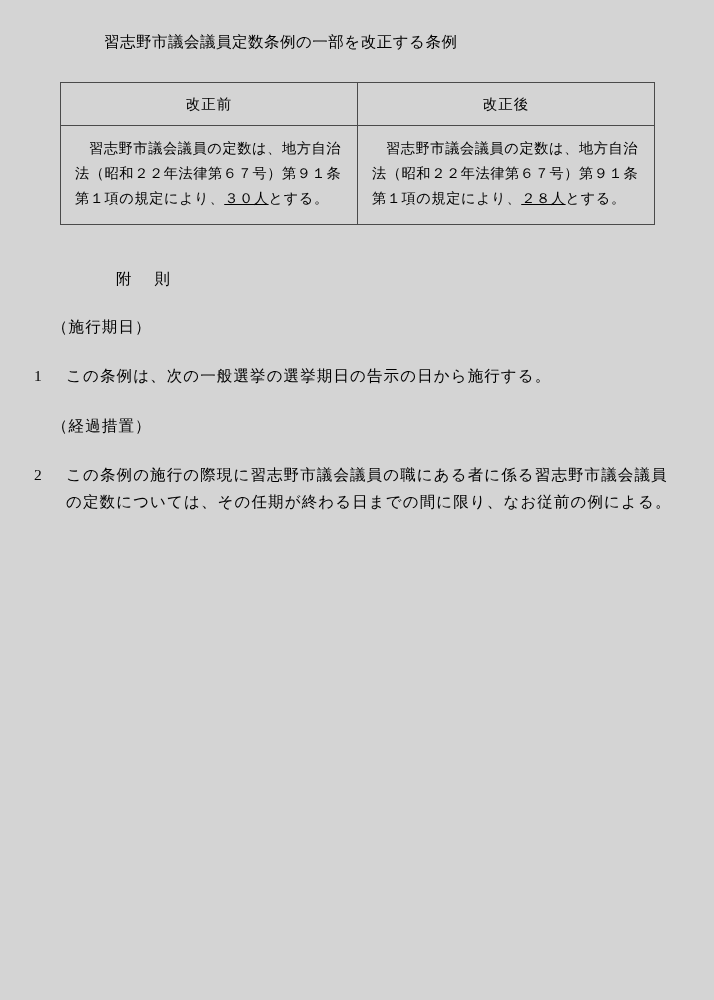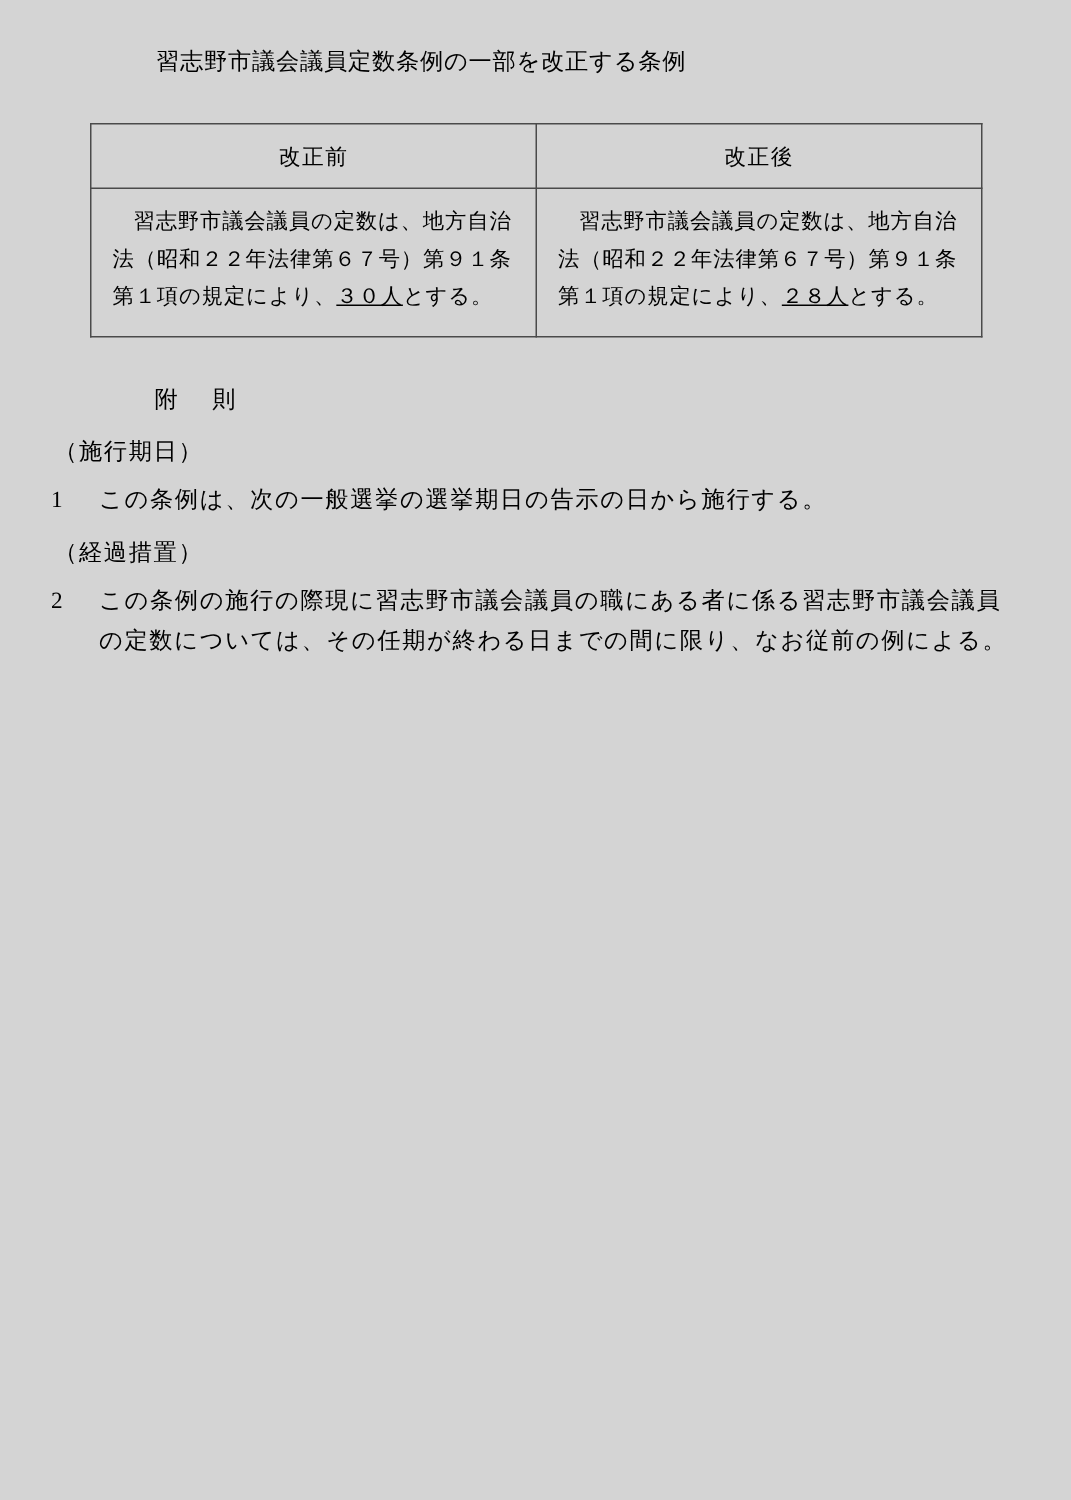--- a/index.html
+++ b/index.html
@@ -73,29 +73,29 @@
     padding: 10px 14px 12px 14px;
   }
   td .body-line { white-space: nowrap; }
   td .first-line { text-indent: 14px; }
   .underline { text-decoration: underline; }
 
   
   .supp-head {
     font-size: 15.5px;
     letter-spacing: 1px;
-    margin: 3px;
+    margin: 16px;
     padding-top: 28px;
     padding-left: 100px;
   }
   .supp-head .gap { display: inline-block; width: 22px; }
   .sub-head {
     font-size: 15.5px;
     letter-spacing: 1.1px;
-    margin: 0;
+    margin: 16px;
     padding-top: 11px;
     padding-left: 36px;
   }
   .num-item {
     position: relative;
     font-size: 15.5px;
     letter-spacing: 1.1px;
     line-height: 1.72;
     margin: 0;
     padding-top: 9px;

